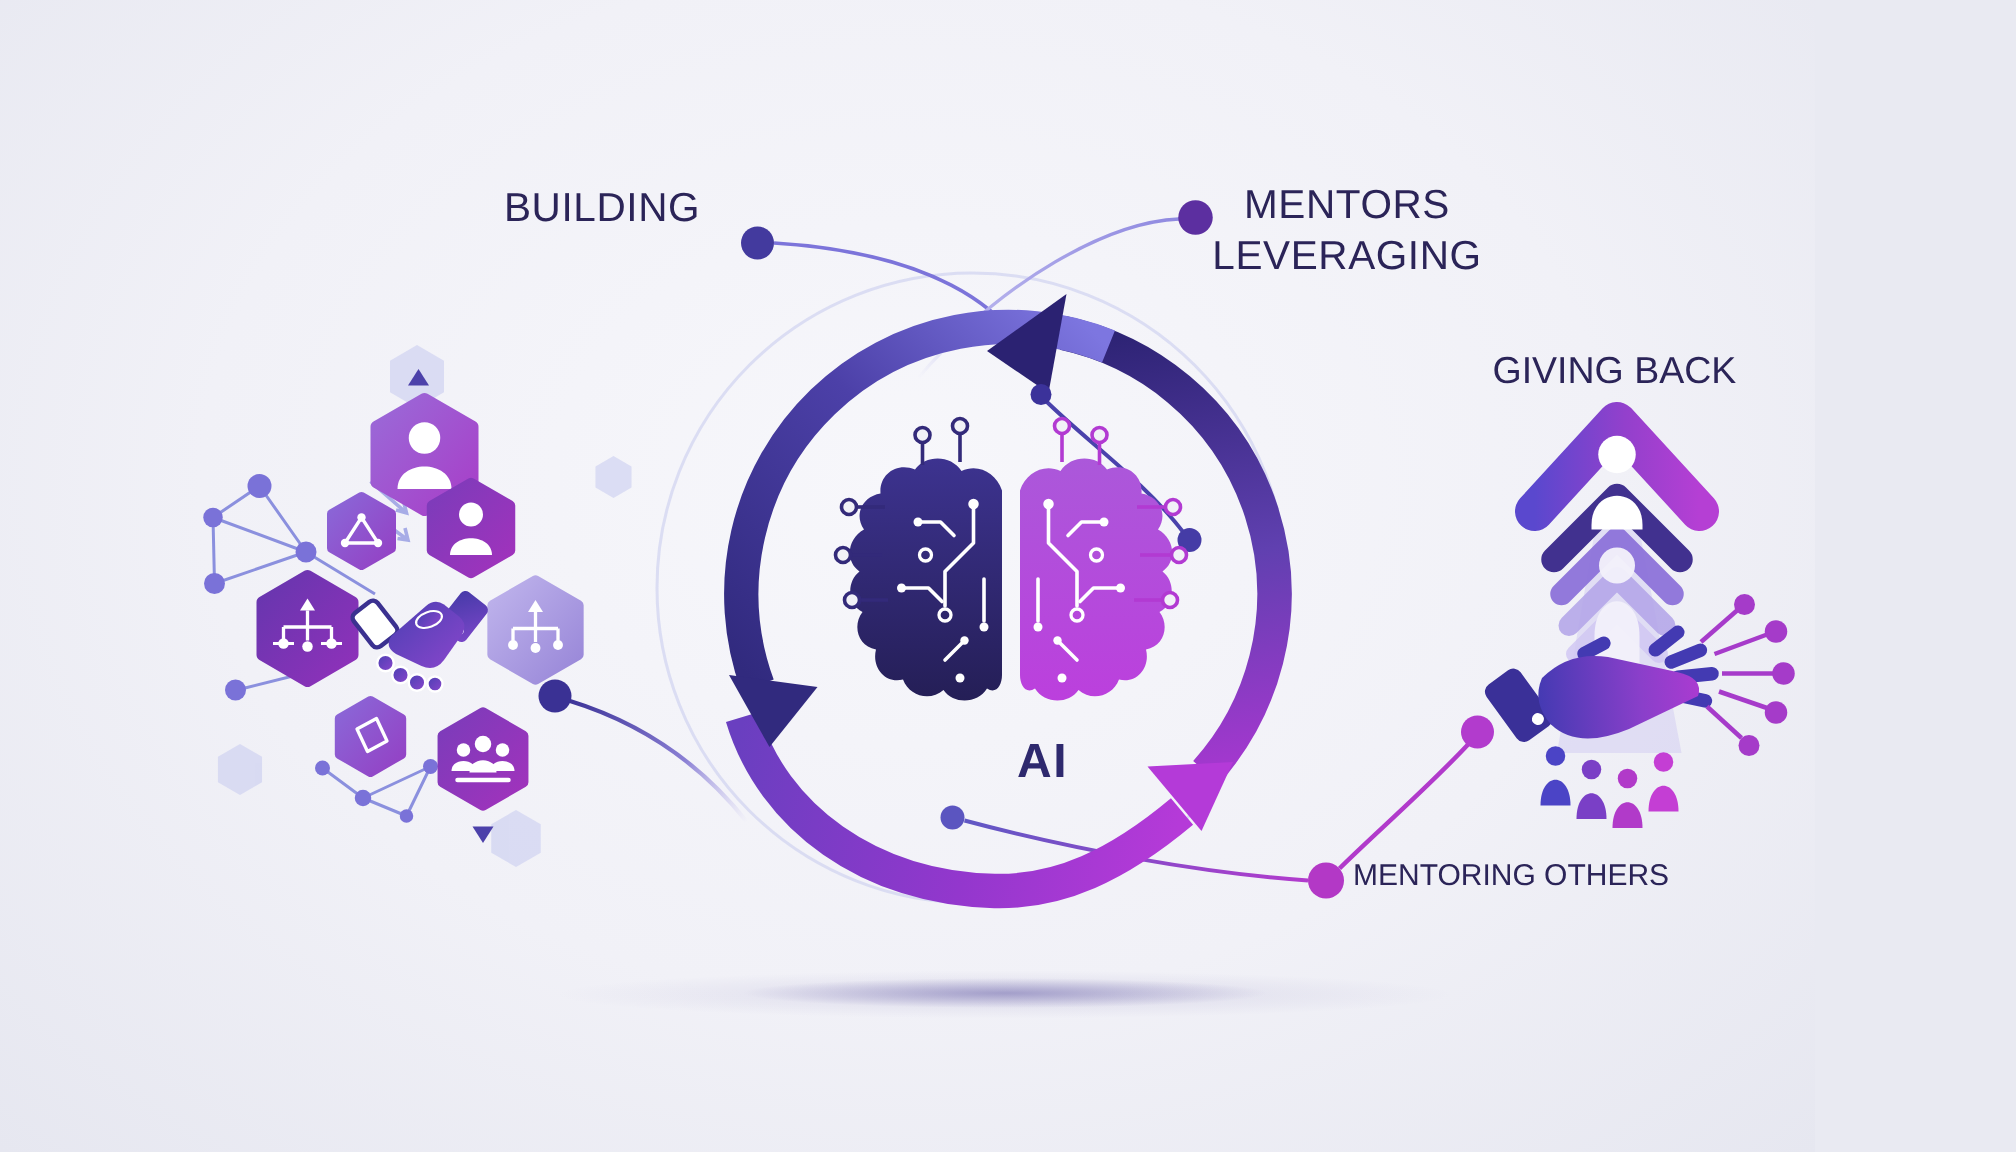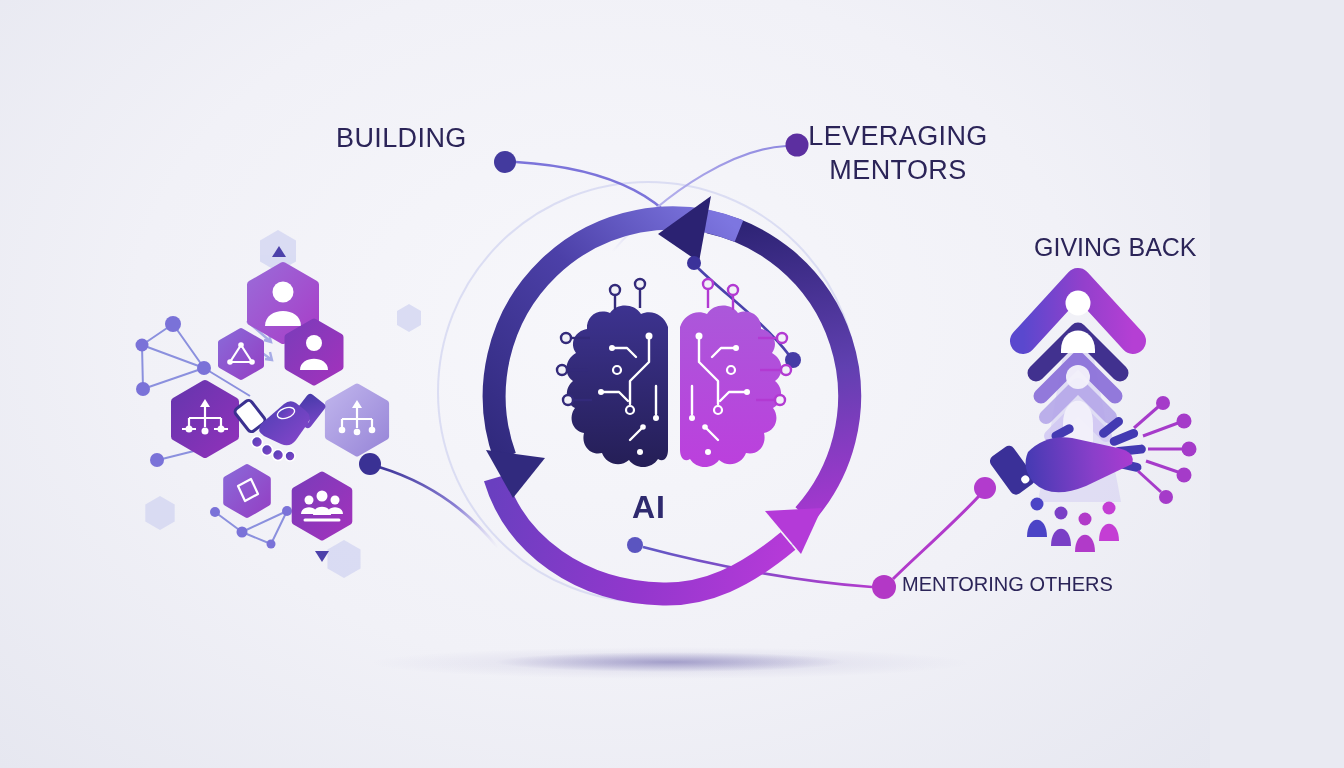--- a/index.html
+++ b/index.html
@@ -9,23 +9,23 @@
     font-family:"Liberation Sans", sans-serif;
   }
   .stage svg{position:absolute;left:0;top:0;}
   .lbl{
     position:absolute;color:#2b2458;letter-spacing:.4px;
     font-family:"Liberation Sans", sans-serif;font-weight:500;
     text-transform:uppercase;white-space:nowrap;
   }
   #lbl-bn{left:336px;top:121px;font-size:27px;line-height:34px;text-align:left;}
   #lbl-lm{left:798px;top:119px;width:200px;font-size:27px;line-height:34px;text-align:center;}
-  #lbl-gb{left:995px;top:233px;font-size:25px;letter-spacing:0;margin-left:39px;}
+  #lbl-gb{left:995px;top:233px;font-size:25px;letter-spacing:0;}
   #lbl-mo{left:902px;top:573px;font-size:20px;letter-spacing:0;}
-  #lbl-ai{left:632px;top:489px;width:80px;text-align:left;font-size:32px;font-weight:600;color:#2e296e;letter-spacing:1px;}
+  #lbl-ai{left:632px;top:489px;width:80px;text-align:right;font-size:32px;font-weight:600;color:#2e296e;letter-spacing:1px;}
 </style>
 </head>
 <body>
 
 <div class="stage">
 
 <svg width="1344" height="768" viewBox="0 0 1344 768">
   <defs>
     <linearGradient id="gSeg1" gradientUnits="userSpaceOnUse" x1="766" y1="547" x2="709" y2="222">
       <stop offset="0" stop-color="#b036d4"></stop>
@@ -400,22 +400,22 @@
           </g>
     </g>
   </g>
 </svg>
 
 <div class="lbl" id="lbl-bn">
   <div>BUILDING</div>
 </div>
 
 <div class="lbl" id="lbl-lm">
+  <div>MENTORS</div>
   <div>LEVERAGING</div>
-  <div>MENTORS</div>
 </div>
 
 <div class="lbl" id="lbl-gb">GIVING BACK</div>
 
 <div class="lbl" id="lbl-mo">MENTORING OTHERS</div>
 
 <div class="lbl" id="lbl-ai">AI</div>
 
 </div>
 

